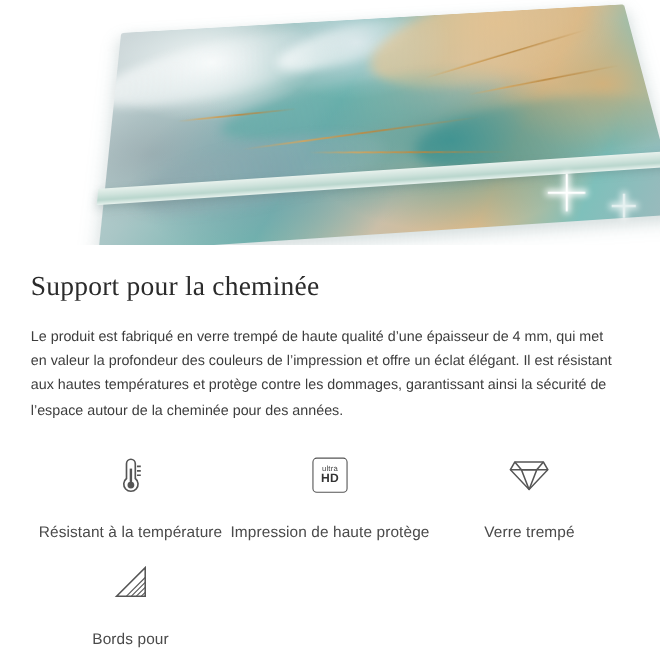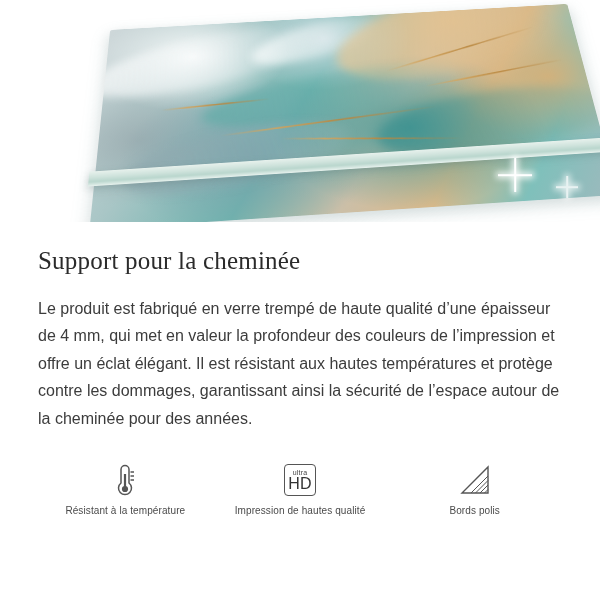--- a/index.html
+++ b/index.html
@@ -115,38 +115,38 @@
     background: #ffffff;
     box-shadow: 0 0 6px 2px rgba(255,255,255,0.9);
   }
   .sparkle::before { left: 50%; top: 0; width: 1.6px; height: 100%; transform: translateX(-50%); }
   .sparkle::after  { top: 50%; left: 0; height: 1.6px; width: 100%; transform: translateY(-50%); }
   .sp1 { left: 498px; top: 158px; }
   .sp2 { left: 556px; top: 176px; width: 22px; height: 22px; opacity: 0.8; }
 
   
   .content {
-    padding: 0 38px;
+    padding: 0 28px;
     box-sizing: border-box;
   }
 
   .headline {
     font-family: "Liberation Serif", serif;
     font-size: 25px;
     line-height: 1.38;
     color: #2b2b2b;
     font-weight: normal;
     margin: 22px 0 0 0;
     letter-spacing: 0.2px;
   }
   .headline .line2 { display: block; }
 
   .body-copy {
     margin: 16px 0 0 0;
-    font-size: 16px;
+    font-size: 13px;
     line-height: 1.72;
     color: #3c3c3c;
     max-width: 528px;
   }
 
   
   .features {
     margin-top: 26px;
     display: grid;
     grid-template-columns: repeat(3, 1fr);
@@ -159,22 +159,22 @@
     align-items: center;
     justify-content: flex-start;
   }
   .feature-icon {
     height: 44px;
     display: flex;
     align-items: center;
     justify-content: center;
   }
   .feature-label {
-    margin-top: 3px;
-    font-size: 10px;
+    margin-top: 21px;
+    font-size: 14px;
     color: #4a4a4a;
     text-align: center;
     letter-spacing: 0.1px;
   }
 
   .ultra-hd-box {
     width: 30px;
     height: 30px;
     border: 1.6px solid #555;
     border-radius: 4px;
@@ -183,22 +183,22 @@
     align-items: center;
     justify-content: center;
     line-height: 1;
   }
   .ultra-hd-box .u {
     font-size: 7px;
     color: #444;
     letter-spacing: 0.2px;
   }
   .ultra-hd-box .hd {
-    font-size: 16px;
-    font-weight: normal;
+    font-size: 11px;
+    font-weight: bold;
     color: #333;
     letter-spacing: 0.3px;
   }
 
   svg { display: block; }
 </style>
 </head>
 <body>
 
 <div class="page">
@@ -248,34 +248,46 @@
         <div class="feature-label">Résistant à la température</div>
       </div>
 
       <div class="feature">
         <div class="feature-icon">
           <div class="ultra-hd-box">
             <span class="u">ultra</span>
             <span class="hd">HD</span>
           </div>
         </div>
-        <div class="feature-label">Impression de hautes qualité</div>
-      </div>
-
-
+        <div class="feature-label">Impression de haute protège</div>
+      </div>
+
+
+      <div class="feature">
+        <div class="feature-icon">
+          <svg width="40" height="34" viewBox="0 0 40 34" fill="none" stroke="#555" stroke-width="1.4">
+            <path d="M7 5 H33 L37 12 L20 30 L3 12 z"></path>
+            <path d="M3 12 H37"></path>
+            <path d="M7 5 L13 12 L20 30"></path>
+            <path d="M33 5 L27 12 L20 30"></path>
+            <path d="M13 12 H27"></path>
+          </svg>
+        </div>
+        <div class="feature-label">Verre trempé</div>
+      </div>
 
       <div class="feature">
         <div class="feature-icon">
           <svg width="34" height="34" viewBox="0 0 34 34" fill="none" stroke="#555" stroke-width="1.4">
             <path d="M4 30 H30 V4 z"></path>
             <path d="M13 30 L30 13" stroke-width="1"></path>
             <path d="M17.5 30 L30 17.5" stroke-width="1"></path>
             <path d="M22 30 L30 22" stroke-width="1"></path>
             <path d="M26.5 30 L30 26.5" stroke-width="1"></path>
           </svg>
         </div>
-        <div class="feature-label">Bords polis</div>
+        <div class="feature-label">Bords pour</div>
       </div>
 
 
     </div>
   </div>
 </div>
 
 </body></html>

